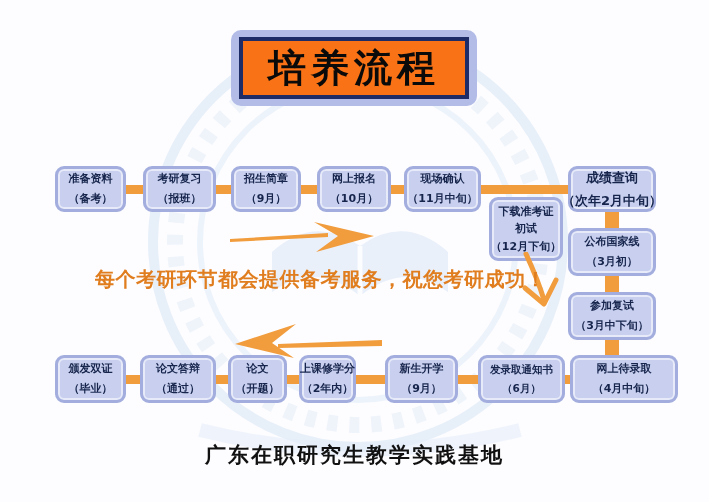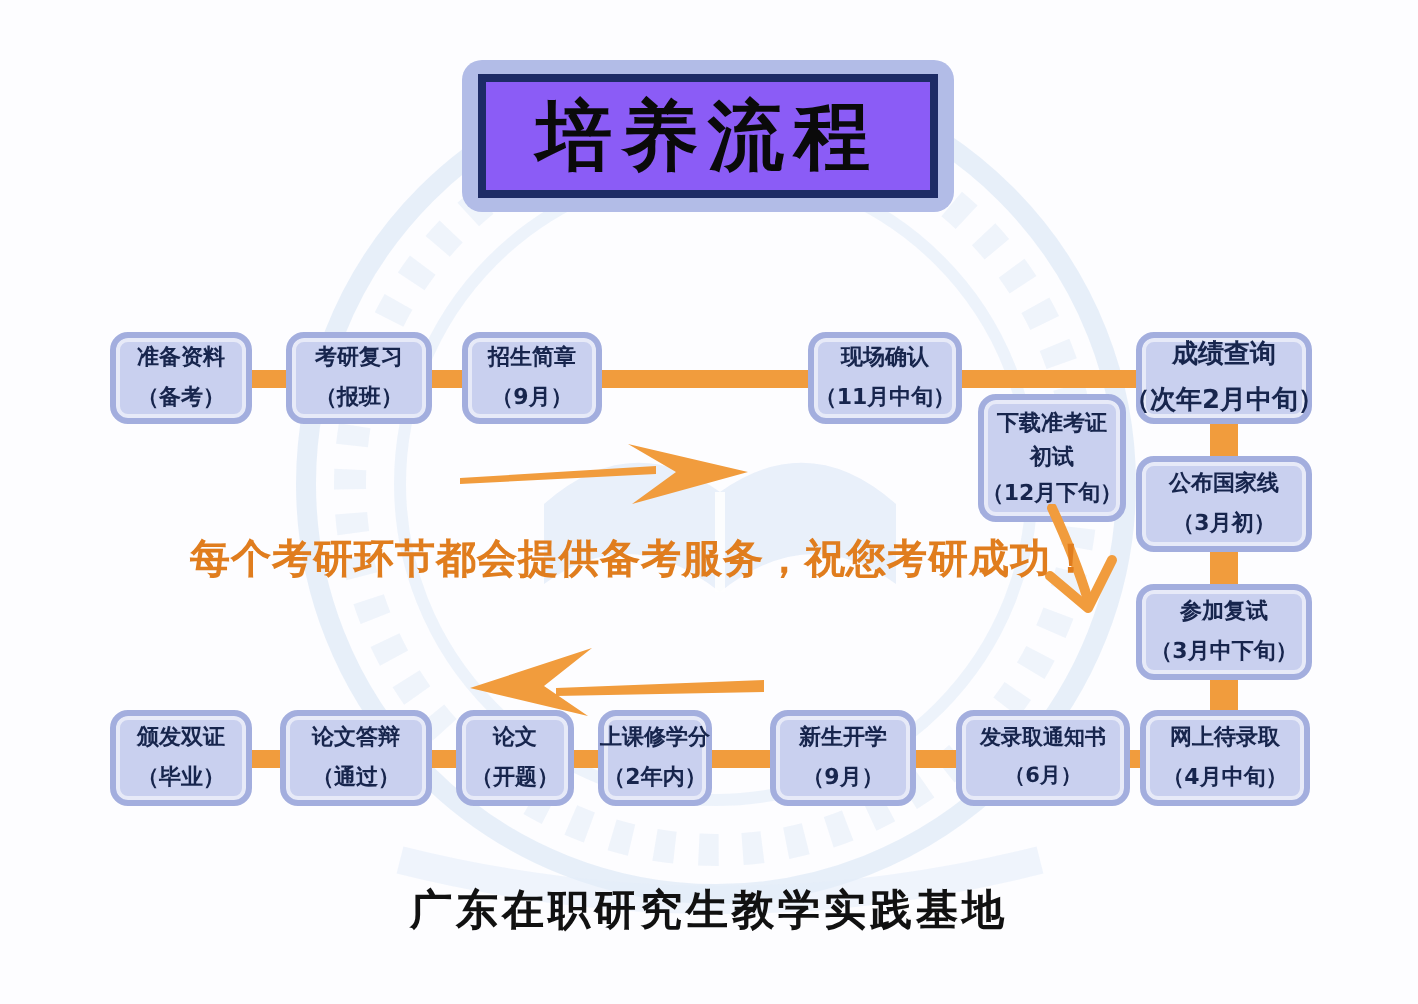--- a/index.html
+++ b/index.html
@@ -6,21 +6,21 @@
   body{font-family:"DejaVu Sans","Liberation Sans",sans-serif;background:#ffffff;}
   .stage{position:relative;width:709px;height:502px;background:#fdfdff;overflow:hidden;}
 
   
   .wm{position:absolute;left:0;top:0;z-index:0;pointer-events:none;}
 
   
   .title-outer{position:absolute;left:231px;top:30px;width:246px;height:76px;
     background:#b2bce7;border-radius:10px;z-index:3;}
   .title-inner{position:absolute;left:8px;top:7px;right:8px;bottom:7px;
-    border:4px solid #1d2b66;background:#8b5cf6;display:flex;align-items:center;
+    border:4px solid #1d2b66;background:#f97316;display:flex;align-items:center;
     justify-content:center;font-size:38px;font-weight:bold;color:#0a0a0a;letter-spacing:5px;}
 
   
   .node{position:absolute;background:#c9d0ef;border:3px solid #a3aede;border-radius:9px;
     box-shadow:inset 0 0 0 2px rgba(255,255,255,.55);display:flex;flex-direction:column;
     align-items:center;justify-content:center;z-index:2;font-weight:bold;color:#17254d;
     font-size:11px;line-height:1.8;text-align:center;white-space:nowrap;box-sizing:border-box;}
   .node span{display:block;}
 
   
@@ -61,20 +61,24 @@
     <span>（备考）</span>
   </div>
   <div class="node" style="left:143px;top:166px;width:73px;height:46px;">
     <span>考研复习</span>
     <span>（报班）</span>
   </div>
   <div class="node" style="left:231px;top:166px;width:70px;height:46px;">
     <span>招生简章</span>
     <span>（9月）</span>
   </div>
+  <div class="node" style="left:317px;top:166px;width:74px;height:46px;">
+    <span>网上报名</span>
+    <span>（10月）</span>
+  </div>
   <div class="node" style="left:404px;top:166px;width:77px;height:46px;">
     <span>现场确认</span>
     <span>（11月中旬）</span>
   </div>
   <div class="node" style="left:489px;top:157px;width:74px;height:64px;line-height:1.55;margin-top:40px;">
     <span>下载准考证</span>
     <span>初试</span>
     <span>（12月下旬）</span>
   </div>
   <div class="node" style="left:568px;top:166px;width:88px;height:46px;font-size:13px;">
@@ -84,21 +88,21 @@
 
   <div class="node" style="left:568px;top:228px;width:88px;height:48px;">
     <span>公布国家线</span>
     <span>（3月初）</span>
   </div>
   <div class="node" style="left:568px;top:292px;width:88px;height:48px;">
     <span>参加复试</span>
     <span>（3月中下旬）</span>
   </div>
 
-  <div class="node" style="left:570px;top:355px;width:85px;height:48px;">
+  <div class="node" style="left:570px;top:355px;width:108px;height:48px;">
     <span>网上待录取</span>
     <span>（4月中旬）</span>
   </div>
   <div class="node" style="left:478px;top:355px;width:87px;height:48px;font-size:10.5px;">
     <span>发录取通知书</span>
     <span>（6月）</span>
   </div>
   <div class="node" style="left:385px;top:355px;width:73px;height:48px;">
     <span>新生开学</span>
     <span>（9月）</span>

